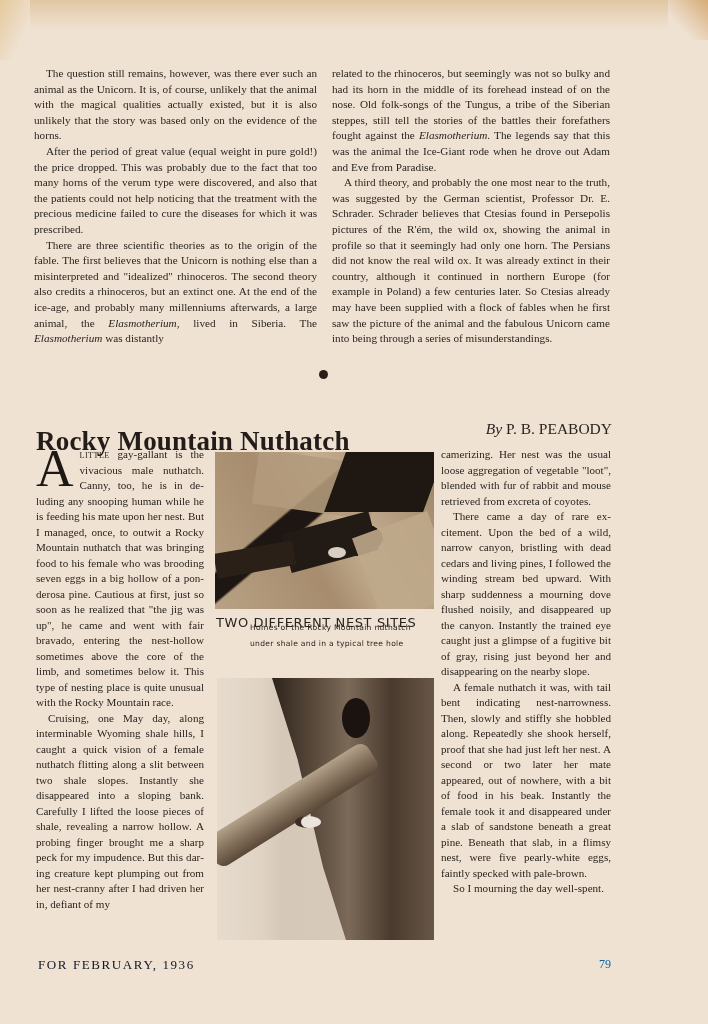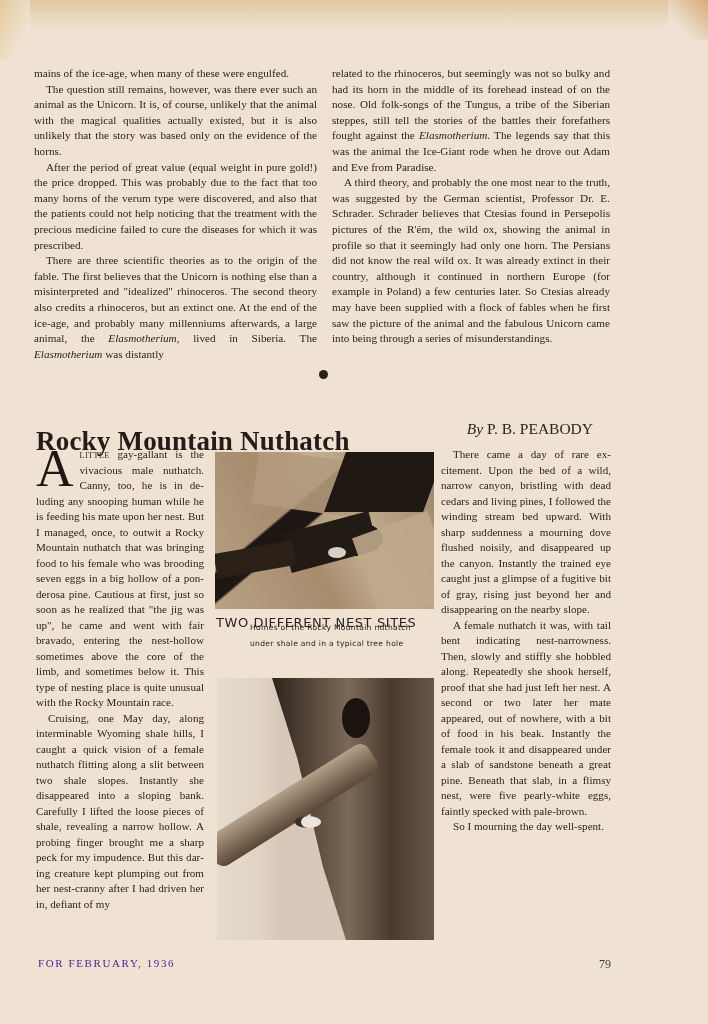--- a/index.html
+++ b/index.html
@@ -32,21 +32,21 @@
   .bullet {
     position:absolute; left:319px; top:370px; width:9px; height:9px;
     border-radius:50%; background:#2a2018;
   }
   .title {
     position:absolute; left:36px; top:408px;
     font-size:27px; letter-spacing:0.2px; color:#231c18; font-weight:bold;
     white-space:nowrap;
   }
   .byline {
-    position:absolute; right:115px; top:420px; font-size:15.5px; white-space:nowrap;
+    position:absolute; right:96px; top:420px; font-size:15.5px; white-space:nowrap;
   }
   .byline .by { font-style:italic; }
   .bottom-left { left:36px; top:447px; width:168px; font-size:11.1px; line-height:15.5px; }
   .bottom-right { left:441px; top:447px; width:170px; font-size:11.1px; line-height:15.5px; }
   .dropcap {
     float:left; font-size:52px; line-height:40px; margin:2px 6px 0 0; color:#1e1814;
   }
   .smallcaps { font-variant:small-caps; letter-spacing:0.5px; }
   em { }
 
@@ -90,35 +90,34 @@
   .caption-title {
     position:absolute; left:216px; top:615px; font-family:"DejaVu Sans",sans-serif;
     font-size:13px; letter-spacing:0.6px; color:#2a2420; white-space:nowrap;
   }
   .caption-body {
     position:absolute; left:250px; top:620px; width:185px; 
     font-family:"DejaVu Sans",sans-serif; font-size:7.6px; line-height:16px; color:#2a2420;
     letter-spacing:0.3px;
   }
   .footer-left {
-    position:absolute; left:38px; top:957px; font-size:11px; letter-spacing:1.6px; color:#4c1d95;
+    position:absolute; left:38px; top:957px; font-size:13px; letter-spacing:1.6px; color:#0f172a;
   }
   .footer-right {
-    position:absolute; right:97px; top:957px; font-size:12px; color:#404040;
+    position:absolute; right:97px; top:957px; font-size:12px; color:#0369a1;
   }
 </style>
 </head>
 <body>
 
 <div class="page-top"></div>
 <div class="page-top-edge-l"></div>
 <div class="page-top-edge-r"></div>
 
 <div class="col top-left">
-  <p class="noindent">mains of the ice-age, when many of these were engulfed.</p>
   <p>The question still remains, however, was there ever such an animal as the Unicorn. It is, of course, unlikely that the animal with the magical qualities actually ex­isted, but it is also unlikely that the story was based only on the evidence of the horns.</p>
   <p>After the period of great value (equal weight in pure gold!) the price dropped. This was probably due to the fact that too many horns of the verum type were dis­covered, and also that the patients could not help noticing that the treatment with the precious medicine failed to cure the diseases for which it was prescribed.</p>
   <p><span>There are three scientific theories as to the origin of the fable. The first believes that the Unicorn is nothing else than a misinterpreted and "idealized" rhinoceros. The second theory also credits a rhinoceros, but an extinct one. At the end of the ice-age, and probably many millenniums afterwards, a large animal, the </span><em>Elasmothe­rium</em><span>, lived in Siberia. The </span><em>Elasmotherium</em><span> was distantly</span></p>
 </div>
 
 <div class="col top-right">
   <p class="noindent"><span>related to the rhinoceros, but seemingly was not so bulky and had its horn in the middle of its forehead instead of on the nose. Old folk-songs of the Tungus, a tribe of the Siberian steppes, still tell the stories of the battles their forefathers fought against the </span><em>Elasmotherium</em><span>. The legends say that this was the animal the Ice-Giant rode when he drove out Adam and Eve from Paradise.</span></p>
   <p>A third theory, and probably the one most near to the truth, was suggested by the German scientist, Professor Dr. E. Schrader. Schrader believes that Ctesias found in Persepolis pictures of the R'ém, the wild ox, showing the animal in profile so that it seemingly had only one horn. The Persians did not know the real wild ox. It was al­ready extinct in their country, although it continued in northern Europe (for example in Poland) a few cen­turies later. So Ctesias already may have been supplied with a flock of fables when he first saw the picture of the animal and the fabulous Unicorn came into being through a series of misunderstandings.</p>
 </div>
 
@@ -148,19 +147,20 @@
 <div class="caption-body">Homes of the Rocky Mountain nuthatch under shale and in a typical tree hole</div>
 
 <div class="photo photo-tree">
   <div class="trunk"></div>
   <div class="hole"></div>
   <div class="branch"></div>
   <div class="nuthatch"></div>
 </div>
 
 <div class="col bottom-right">
+  <p class="noindent">camerizing. Her nest was the usual loose aggregation of vege­table "loot", blended with fur of rabbit and mouse retrieved from excreta of coyotes.</p>
   <p>There came a day of rare ex­citement. Upon the bed of a wild, narrow canyon, bristling with dead cedars and living pines, I followed the winding stream bed upward. With sharp suddenness a mourning dove flushed noisily, and disappeared up the canyon. Instantly the trained eye caught just a glimpse of a fugitive bit of gray, rising just beyond her and disappearing on the nearby slope.</p>
   <p>A female nuthatch it was, with tail bent indicating nest-narrow­ness. Then, slowly and stiffly she hobbled along. Repeatedly she shook herself, proof that she had just left her nest. A second or two later her mate appeared, out of nowhere, with a bit of food in his beak. Instantly the female took it and disappeared under a slab of sandstone beneath a great pine. Beneath that slab, in a flimsy nest, were five pearly-white eggs, faintly specked with pale-brown.</p>
   <p>So I mourning the day well-spent.</p>
 </div>
 
 <div class="footer-left">FOR FEBRUARY, 1936</div>
 <div class="footer-right">79</div>
 
 </body></html>

